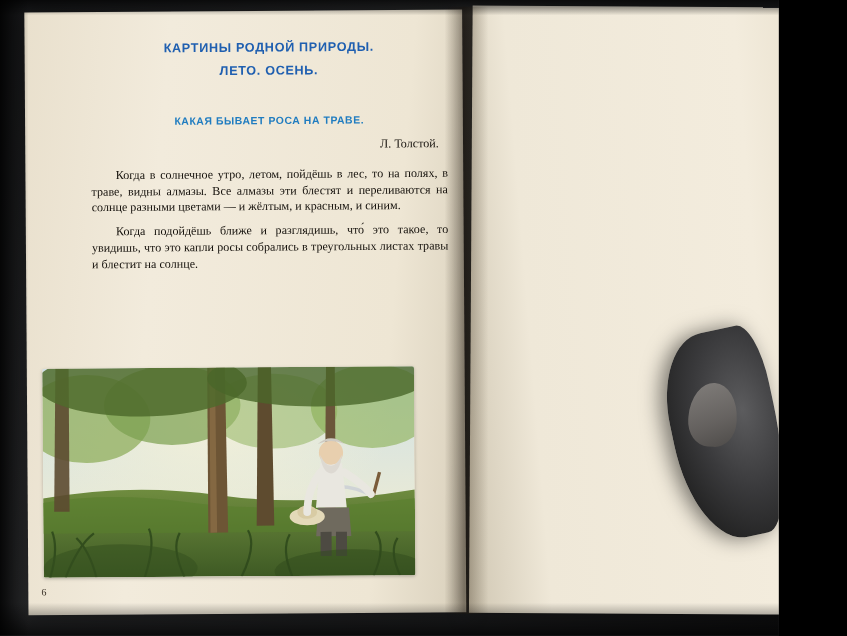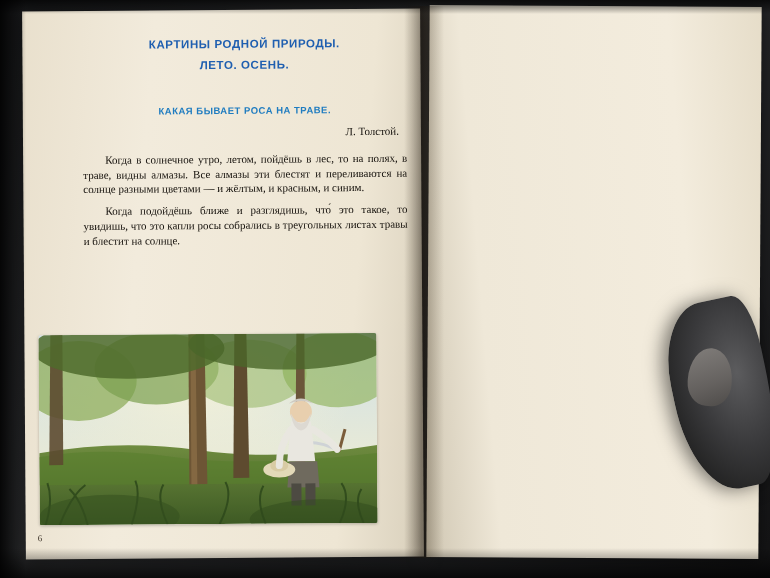--- a/index.html
+++ b/index.html
@@ -8,21 +8,21 @@
     background: #000;
   }
   body {
     width: 770px;
     height: 578px;
     overflow: hidden;
     font-family: "Liberation Serif", serif;
   }
   .scene {
     position: relative;
-    width: 770px;
+    width: 708px;
     height: 578px;
     background: #2a2b2d;
     overflow: hidden;
   }
   
   .backdrop {
     position: absolute;
     inset: 0;
     background: linear-gradient(120deg, #1b1c1e 0%, #303133 35%, #242527 70%, #141415 100%);
   }

